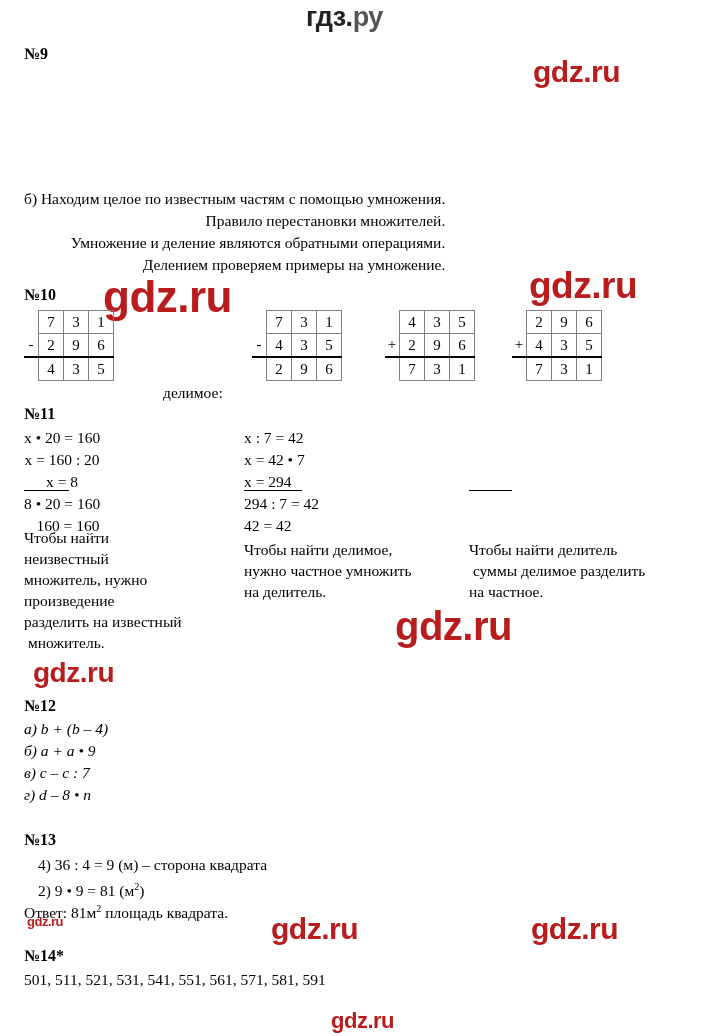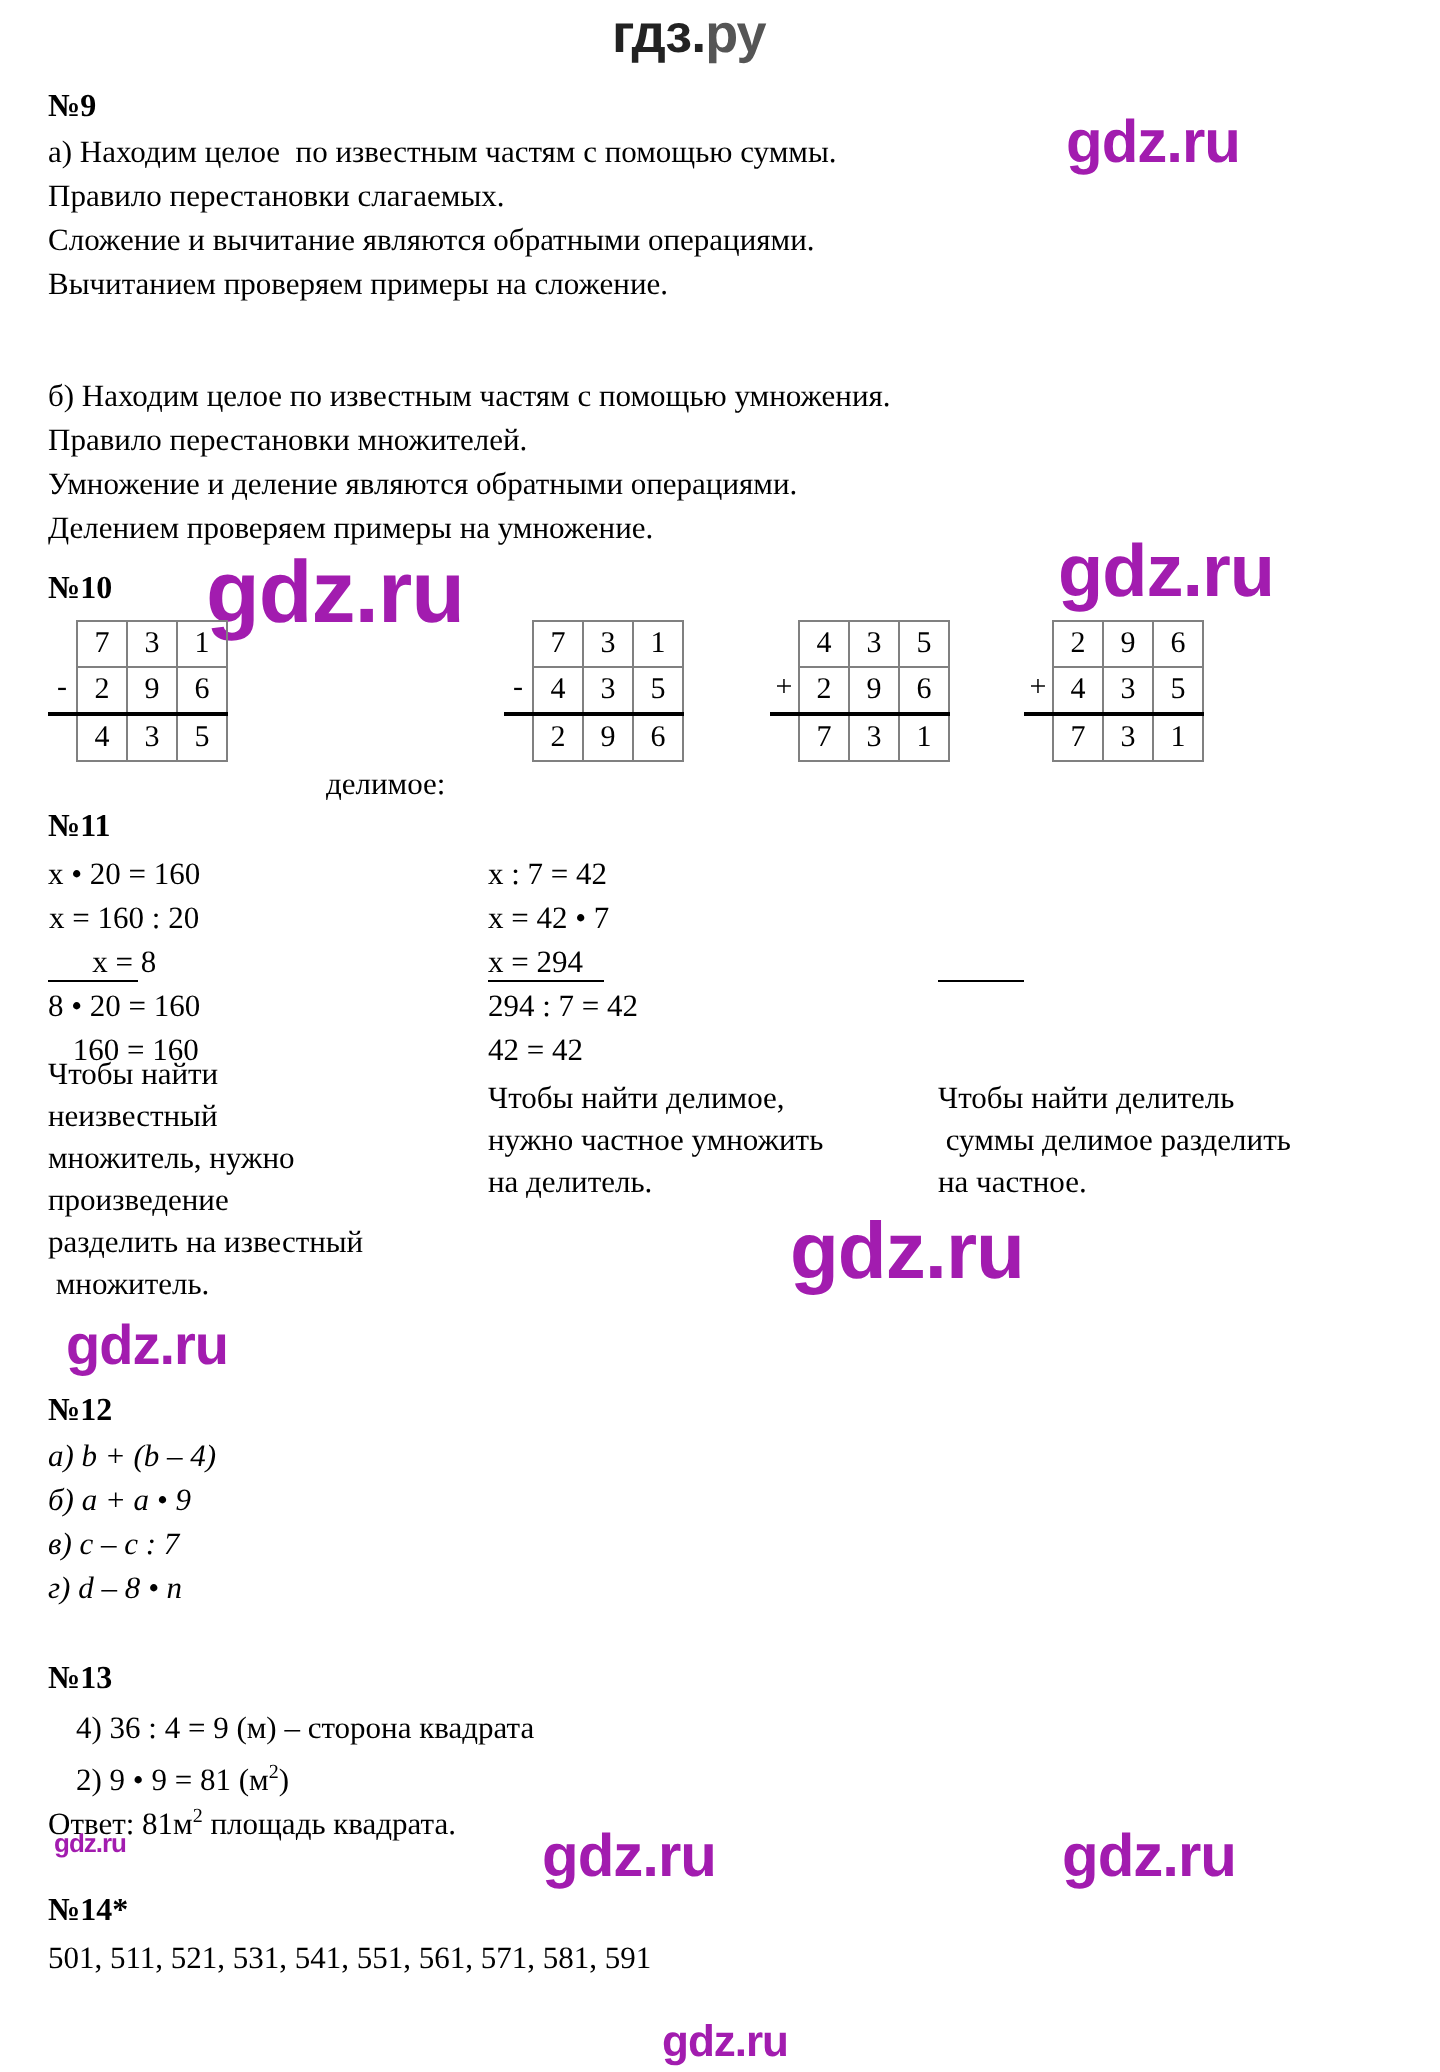--- a/index.html
+++ b/index.html
@@ -16,21 +16,21 @@
     overflow: hidden;
   }
   .page {
     position: relative;
     width: 720px;
     height: 836px;
   }
   
   .wm {
     position: absolute;
-    color: #a21caf;
+    color: #b91c1c;
     font-family: "Liberation Sans", sans-serif;
     font-weight: bold;
     letter-spacing: -0.5px;
     white-space: nowrap;
     pointer-events: none;
     user-select: none;
   }
   .wm-logo {
     position: absolute;
     top: 2px;
@@ -100,25 +100,21 @@
   <div class="wm" style="left:103px; top:272px; font-size:44px;">gdz.ru</div>
   <div class="wm" style="left:529px; top:265px; font-size:37px;">gdz.ru</div>
   <div class="wm" style="left:395px; top:604px; font-size:40px;">gdz.ru</div>
   <div class="wm" style="left:33px; top:657px; font-size:28px;">gdz.ru</div>
   <div class="wm" style="left:27px; top:914px; font-size:13px;">gdz.ru</div>
   <div class="wm" style="left:271px; top:912px; font-size:30px;">gdz.ru</div>
   <div class="wm" style="left:531px; top:912px; font-size:30px;">gdz.ru</div>
   <div class="wm" style="left:331px; top:1008px; font-size:22px;">gdz.ru</div>
 
   <div class="num" style="left:24px; top:45px;">№9</div>
-  <div class="blk" style="left:24px; top:66px;">а) Находим целое  по известным частям с помощью суммы.
-Правило перестановки слагаемых.
-Сложение и вычитание являются обратными операциями.
-Вычитанием проверяем примеры на сложение.</div>
-  <div class="blk" style="left:24px; top:188px;">б) Находим целое по известным частям с помощью умножения.
+  <div class="blk" style="left:24px; top:188px;text-align:right;">б) Находим целое по известным частям с помощью умножения.
 Правило перестановки множителей.
 Умножение и деление являются обратными операциями.
 Делением проверяем примеры на умножение.</div>
 
   <div class="num" style="left:24px; top:286px;">№10</div>
 
   <table class="grid" style="left:24px; top:310px;">
     <tbody>
         <tr>
           <td class="sign blank"></td>

